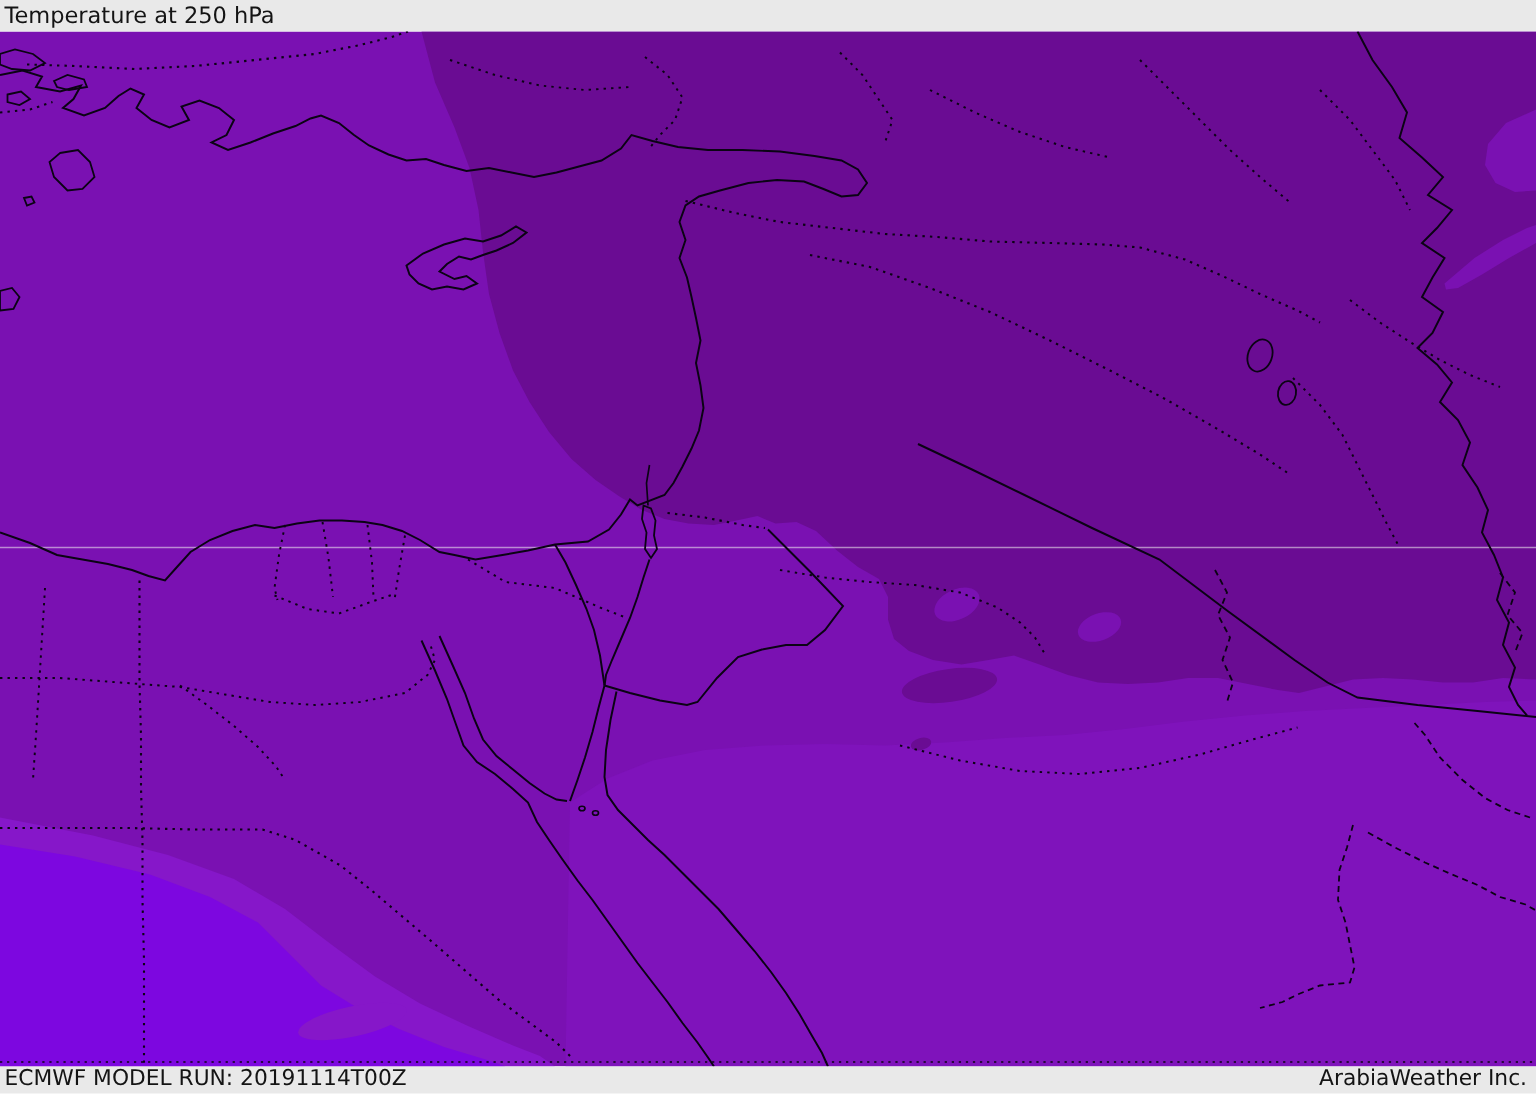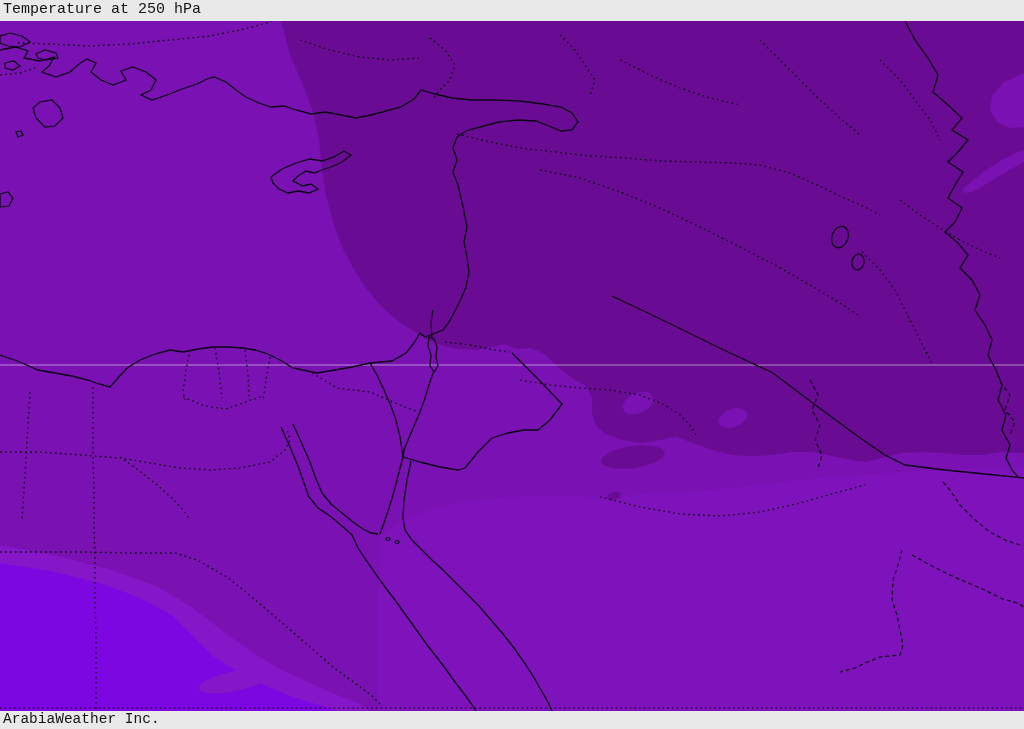--- a/index.html
+++ b/index.html
@@ -1,20 +1,20 @@
 <!DOCTYPE html>
 <html><head>
 <meta charset="utf-8">
 <style>
   html,body{margin:0;padding:0;background:#fff;}
   body{width:1024px;height:729px;position:relative;overflow:hidden;
        font-family:"DejaVu Sans","Liberation Sans",sans-serif;}
   .bar{position:absolute;left:0;width:1024px;background:#e9e9e9;
        display:flex;justify-content:space-between;align-items:flex-start;
-       box-sizing:border-box;color:#141414;font-family:Liberation Mono, monospace;}
+       box-sizing:border-box;color:#141414;}
   .bar-top{top:0;height:21px;font-size:15px;line-height:20px;padding:0 6px 1px 3px;}
   .bar-bottom{top:711px;height:18px;font-size:14.5px;line-height:17px;padding:0 6px 1px 3px;}
   #map-wrap{position:absolute;top:21px;left:0;width:1024px;height:690px;}
   svg{display:block;}
 </style>
 </head>
 <body>
 
 <div class="bar bar-top" style="background: rgb(233, 233, 233); color: rgb(20, 20, 20);">
   <span>Temperature at 250 hPa</span>
@@ -87,14 +87,15 @@
       <polyline points="380,534 385,520 390,505 395,488 399,472 403,457" fill="none" stroke="#0b0314" stroke-width="1.3"></polyline>
       <polyline points="411,461 407,480 404,500 403,518 405,530 412,540 422,550 432,560 443,570 455,582 467,594 479,606 491,620 503,634 514,648 524,662 533,676 541,690 548,702 552,711" fill="none" stroke="#0b0314" stroke-width="1.3"></polyline>
       <ellipse cx="388" cy="539" rx="2" ry="1.5" fill="none" stroke="#0b0314" stroke-width="1.1"></ellipse>
       <ellipse cx="397" cy="542" rx="2" ry="1.5" fill="none" stroke="#0b0314" stroke-width="1.1"></ellipse>
       <ellipse cx="840" cy="237" rx="8" ry="11" transform="rotate(20 840 237)" fill="none" stroke="#0b0314" stroke-width="1.2"></ellipse>
       <ellipse cx="858" cy="262" rx="6" ry="8" transform="rotate(10 858 262)" fill="none" stroke="#0b0314" stroke-width="1.2"></ellipse>
     </svg>
 </div>
 
 <div class="bar bar-bottom" style="background: rgb(233, 233, 233); color: rgb(20, 20, 20);">
+  <span>ECMWF MODEL RUN: 20191114T00Z</span>
   <span>ArabiaWeather Inc.</span>
 </div>
 
 </body></html>

